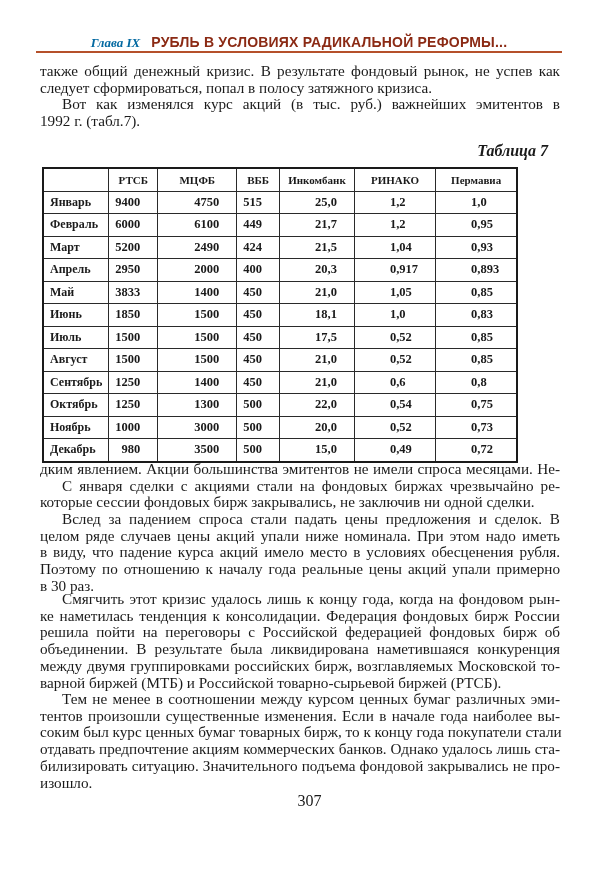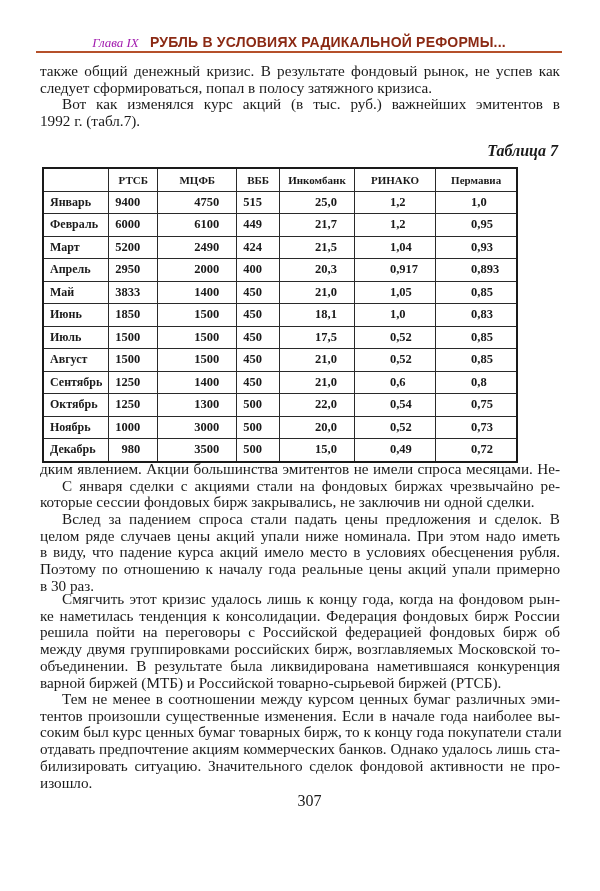--- a/index.html
+++ b/index.html
@@ -6,41 +6,41 @@
     body {
       width: 600px; height: 891px; background: #ffffff; position: relative;
       font-family: "DejaVu Serif", "Liberation Serif", serif; color: #1a1a1a;
       overflow: hidden;
     }
     .header {
       position: absolute; left: 36px; top: 32px; width: 526px; height: 20px;
       text-align: center; white-space: nowrap;
     }
     .header .chap {
-      font-family: "Liberation Serif", serif; font-style: italic; font-weight: normal;
-      color: #a21caf; font-size: 13px; margin-right: 6px;
+      font-family: "Liberation Serif", serif; font-style: italic; font-weight: bold;
+      color: #0369a1; font-size: 13px; margin-right: 6px;
     }
     .header .title {
       font-family: "Liberation Sans", sans-serif; font-weight: bold;
       color: #8b2a14; font-size: 14px; letter-spacing: 0.2px;
     }
     .rule {
       position: absolute; left: 36px; top: 51px; width: 526px; height: 2px;
       background: #b5502a;
     }
     .para {
       position: absolute; left: 40px; width: 520px;
       font-family: "Liberation Serif", serif; font-size: 15.2px; line-height: 16.7px;
       text-align: justify; color: #1a1a1a;
     }
     .para .ln { display: block; text-align: justify; text-align-last: justify; white-space: nowrap; }
     .para .ln.last { text-align-last: left; }
     .para .ln.ind { text-indent: 22px; }
     .table-caption {
-      position: absolute; right: 42px; top: 142px;
+      position: absolute; right: 52px; top: 142px;
       font-family: "Liberation Serif", serif; font-style: italic; font-weight: bold;
       font-size: 16px; color: #1a1a1a;
     }
     table.data {
       position: absolute; left: 42px; top: 167px; width: 471px;
       border-collapse: collapse; border: 2px solid #1a1a1a;
       font-family: "Liberation Serif", serif; font-size: 12.5px;
     }
     table.data td, table.data th {
       border: 1px solid #2a2a2a; height: 21.5px; padding: 0 6px;
@@ -210,27 +210,27 @@
   <span class="ln">целом ряде случаев цены акций упали ниже номинала. При этом надо иметь</span>
   <span class="ln">в виду, что падение курса акций имело место в условиях обесценения рубля.</span>
   <span class="ln">Поэтому по отношению к началу года реальные цены акций упали примерно</span>
   <span class="ln last">в 30 раз.</span>
 </div>
 
 <div class="para" style="top:591px;">
   <span class="ln ind">Смягчить этот кризис удалось лишь к концу года, когда на фондовом рын-</span>
   <span class="ln">ке наметилась тенденция к консолидации. Федерация фондовых бирж России</span>
   <span class="ln">решила пойти на переговоры с Российской федерацией фондовых бирж об</span>
+  <span class="ln">объединении. В результате была ликвидирована наметившаяся конкуренция</span>
   <span class="ln">между двумя группировками российских бирж, возглавляемых Московской то-</span>
-  <span class="ln">объединении. В результате была ликвидирована наметившаяся конкуренция</span>
   <span class="ln last">варной биржей (МТБ) и Российской товарно-сырьевой биржей (РТСБ).</span>
 </div>
 
 <div class="para" style="top:691px;">
   <span class="ln ind">Тем не менее в соотношении между курсом ценных бумаг различных эми-</span>
   <span class="ln">тентов произошли существенные изменения. Если в начале года наиболее вы-</span>
   <span class="ln">соким был курс ценных бумаг товарных бирж, то к концу года покупатели стали</span>
   <span class="ln">отдавать предпочтение акциям коммерческих банков. Однако удалось лишь ста-</span>
-  <span class="ln">билизировать ситуацию. Значительного сделок фондовой активности не про-</span>
+  <span class="ln">билизировать ситуацию. Значительного подъема фондовой закрывались не про-</span>
   <span class="ln last">изошло.</span>
 </div>
 
 <div class="pagenum">307</div>
 
 </body></html>

